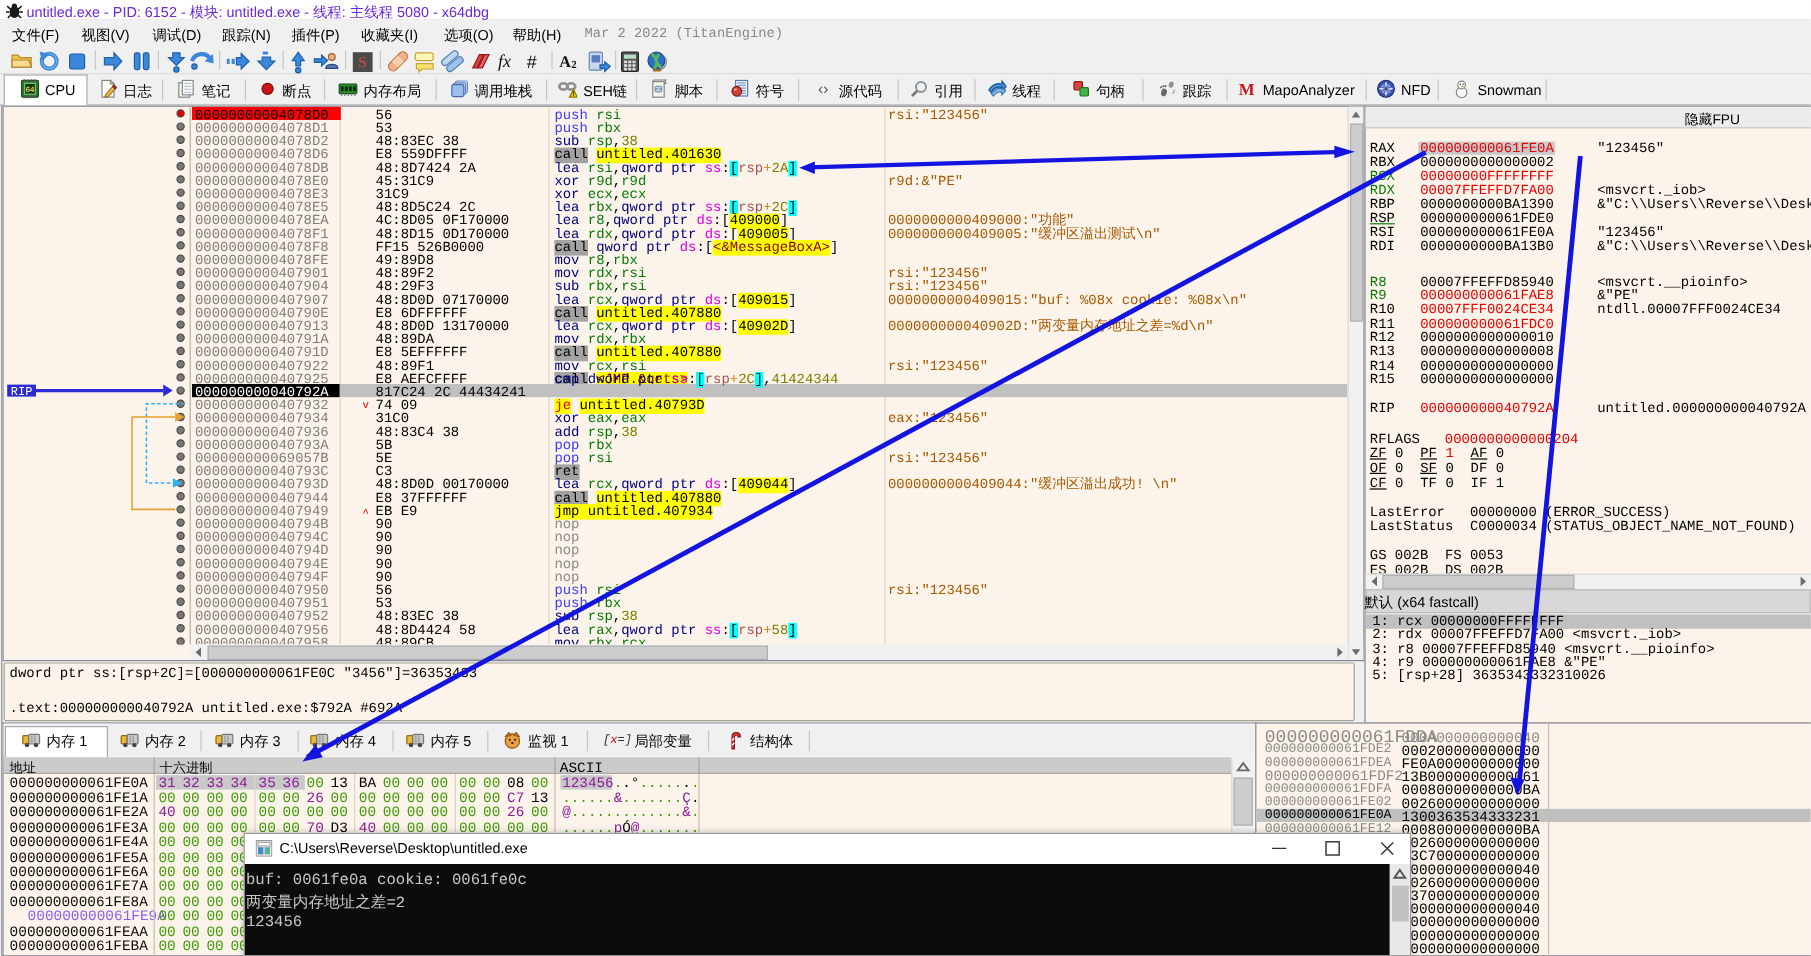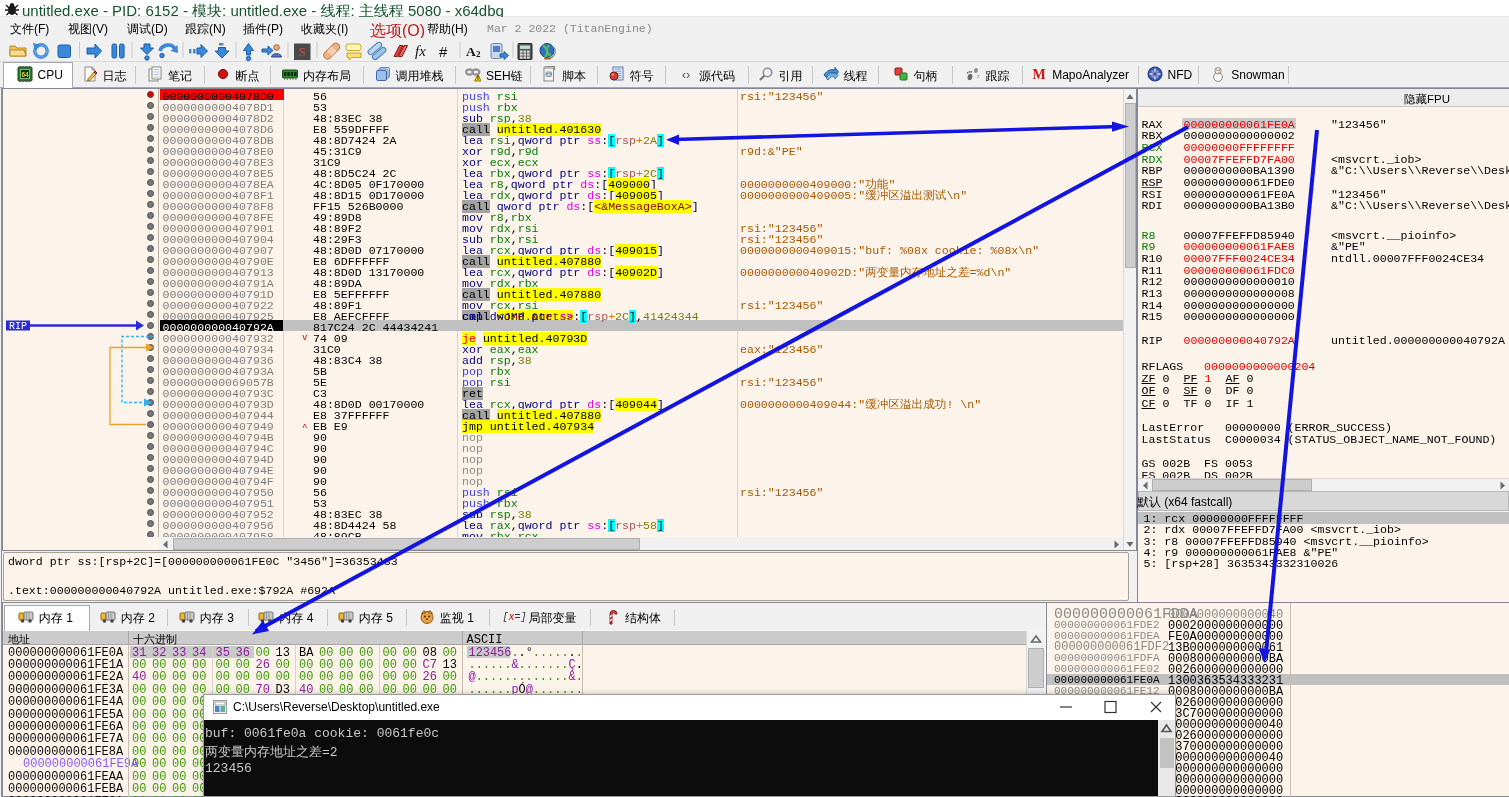--- a/index.html
+++ b/index.html
@@ -16,29 +16,29 @@
 .nop{color:#8a8a8a}.cmt{color:#a85800}
 .g0{color:#3e9a06}.pu{color:#8e1a9a}
 </style></head><body>
 <div class="abs" style="left:1px;top:0;width:1px;height:797px;background:#909090"></div>
 <div class="abs" style="left:0;top:0;width:1509px;height:17px;background:#fff;border-bottom:1px solid #e8e8e8"></div>
 <svg class="abs" style="left:4px;top:1px" width="16" height="16" viewBox="0 0 16 16">
 <ellipse cx="8" cy="9" rx="4" ry="5" fill="#1a1a1a"></ellipse>
 <circle cx="8" cy="4.2" r="2.2" fill="#1a1a1a"></circle>
 <path d="M2 4 L5 7 M14 4 L11 7 M1 9 L4 9 M15 9 L12 9 M2.5 14 L5 11.5 M13.5 14 L11 11.5" stroke="#1a1a1a" stroke-width="1.4" fill="none"></path>
 </svg>
-<div class="abs" style="left:22px;top:1.5px;font-size:15px;color:#14532d;">untitled.exe - PID: 6152 - 模块: untitled.exe - 线程: 主线程 5080 - x64dbg</div>
+<div class="abs" style="left:22px;top:1.5px;font-size:12px;color:#6d28d9;">untitled.exe - PID: 6152 - 模块: untitled.exe - 线程: 主线程 5080 - x64dbg</div>
 <div class="abs" style="left:0;top:17px;width:1509px;height:21px;background:#f0f0f0"></div>
 <div class="abs" style="left:10px;top:21px;font-size:12px;color:#000">文件(F)</div>
 <div class="abs" style="left:68px;top:21px;font-size:12px;color:#000">视图(V)</div>
 <div class="abs" style="left:127px;top:21px;font-size:12px;color:#000">调试(D)</div>
 <div class="abs" style="left:185px;top:21px;font-size:12px;color:#000">跟踪(N)</div>
 <div class="abs" style="left:243px;top:21px;font-size:12px;color:#000">插件(P)</div>
 <div class="abs" style="left:301px;top:21px;font-size:12px;color:#000">收藏夹(I)</div>
-<div class="abs" style="left:370px;top:21px;font-size:16px;color:#b91c1c">选项(O)</div>
+<div class="abs" style="left:370px;top:21px;font-size:12px;color:#000000">选项(O)</div>
 <div class="abs" style="left:427px;top:21px;font-size:12px;color:#000">帮助(H)</div>
 <div class="abs mono" style="left:487px;top:22px;font-size:11.5px;color:#8a8a8a">Mar 2 2022 (TitanEngine)</div>
 <div class="abs" style="left:0;top:38px;width:1509px;height:24px;background:#f0f0f0;border-bottom:1px solid #d9d9d9"></div>
 <svg class="abs" style="left:0;top:38px" width="600" height="24" viewBox="0 0 600 24">
 <line x1="79.5" y1="4" x2="79.5" y2="20" stroke="#c8c8c8" stroke-width="1"></line>
 <line x1="132" y1="4" x2="132" y2="20" stroke="#c8c8c8" stroke-width="1"></line>
 <line x1="183" y1="4" x2="183" y2="20" stroke="#c8c8c8" stroke-width="1"></line>
 <line x1="236" y1="4" x2="236" y2="20" stroke="#c8c8c8" stroke-width="1"></line>
 <line x1="288" y1="4" x2="288" y2="20" stroke="#c8c8c8" stroke-width="1"></line>
 <line x1="317" y1="4" x2="317" y2="20" stroke="#c8c8c8" stroke-width="1"></line>

